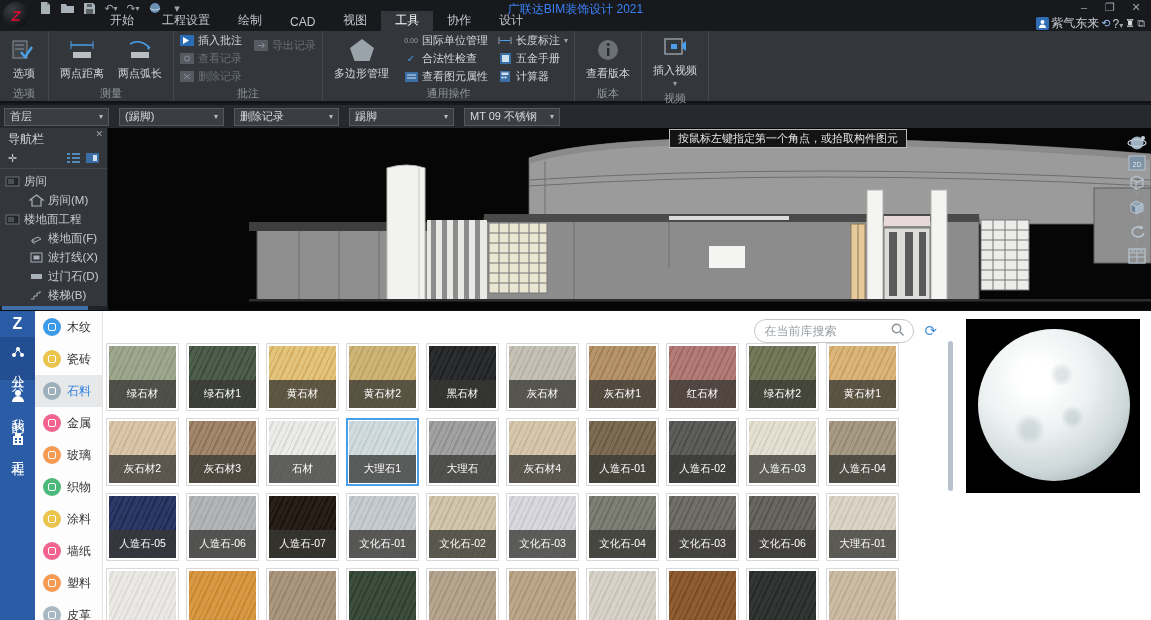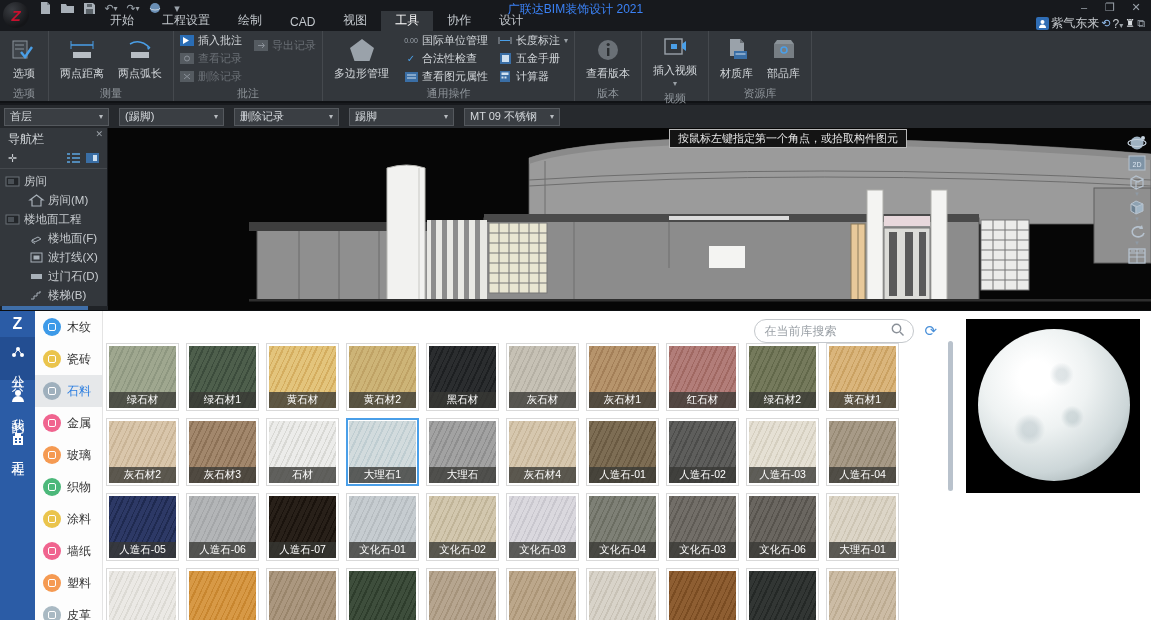--- a/index.html
+++ b/index.html
@@ -90,21 +90,21 @@
   .gridwrap { position:absolute; left:103px; top:0; width:852px; height:310px; overflow:hidden; }
   .searchrow { position:absolute; right:18px; top:8px; display:flex; align-items:center; gap:10px; }
   .search { width:160px; height:24px; border:1px solid #c4c8cc; border-radius:12px; display:flex; align-items:center; padding:0 9px; gap:6px; }
   .search input { border:none; outline:none; flex:1; font-size:12px; color:#444; background:transparent; font-family:inherit; width:110px; }
   .search input::placeholder { color:#9aa0a6; }
   .refresh { color:#4a90d9; font-size:15px; }
   .mgrid { position:absolute; left:3px; top:32px; display:flex; flex-wrap:wrap; gap:7px; width:812px; }
   .tile { width:73px; height:68px; background:#fff; border:1px solid #d9d9d9; padding:2px; position:relative; }
   .tile.selected { border:2px solid #4a9fe8; padding:1px; }
   .tile .img { width:100%; height:100%; position:relative; overflow:hidden; }
-  .tile .lbl { position:absolute; left:2px; right:2px; bottom:2px; height:16px; background:rgba(56,56,52,.78);
+  .tile .lbl { position:absolute; left:2px; right:2px; bottom:2px; height:28px; background:rgba(56,56,52,.78);
     color:#fff; font-size:10.5px; display:flex; align-items:center; justify-content:center; white-space:nowrap; }
   .tile.selected .lbl { left:1px; right:1px; bottom:1px; }
   .vscroll { position:absolute; right:2px; top:30px; width:5px; height:272px; }
   .vscroll i { position:absolute; top:0; left:0; width:5px; height:150px; background:#b9c2cc; border-radius:3px; }
 
   .preview { position:absolute; left:955px; top:0; right:0; height:310px; background:#fff; }
   .pv-black { position:absolute; left:11px; top:8px; width:174px; height:174px; background:#000; }
   .sphere { position:absolute; left:12px; top:10px; width:152px; height:152px; border-radius:50%;
     background:
       radial-gradient(circle at 62% 58%, rgba(150,170,175,.35) 4%, transparent 9%),
@@ -369,46 +369,20 @@
                 <rect x="8" y="8" width="6" height="5" fill="#4a9fe8"></rect>
               </svg>
             </span>
           <span>插入视频</span>
           <span class="caret" style="margin-top:-2px;">▾</span>
         </div>
       </div>
       <div class="rg-label">视频</div>
     </div>
 
-    <div class="rgroup">
-      <div class="rg-body">
-        <div class="bigbtn">
-          <span class="bicon">
-              <svg width="24" height="24">
-                <path d="M5 1 h10 l4 4 v13 h-14 z" fill="#9aa2aa"></path>
-                <path d="M15 1 l4 4 h-4 z" fill="#6a7076"></path>
-                <rect x="9" y="13" width="13" height="8" fill="#3a6ea5"></rect>
-                <line x1="10.5" y1="16" x2="20.5" y2="16" stroke="#cfe0f0"></line>
-              </svg>
-            </span>
-          <span>材质库</span>
-        </div>
-        <div class="bigbtn">
-          <span class="bicon">
-              <svg width="24" height="24">
-                <path d="M2 6 l3 -4 h14 l3 4 v14 h-20 z" fill="#8a9298"></path>
-                <rect x="2" y="6" width="20" height="14" fill="#777e84"></rect>
-                <circle cx="12" cy="12" r="3" fill="none" stroke="#4a9fe8" stroke-width="1.6"></circle>
-              </svg>
-            </span>
-          <span>部品库</span>
-        </div>
-      </div>
-      <div class="rg-label">资源库</div>
-    </div>
   </div>
 
   <div class="ctxbar">
     <div class="dd">
         <span>首层</span>
         <span class="caret">▾</span>
       </div>
     <div class="dd">
         <span>(踢脚)</span>
         <span class="caret">▾</span>

